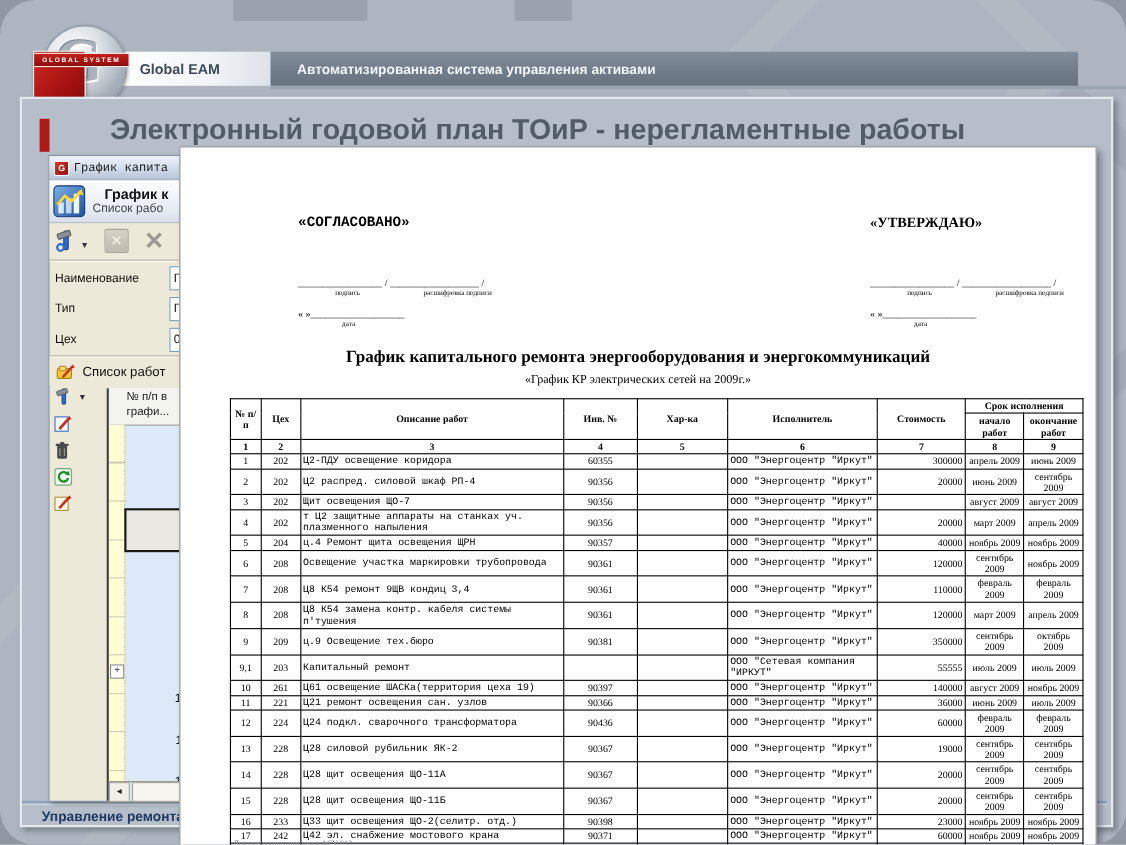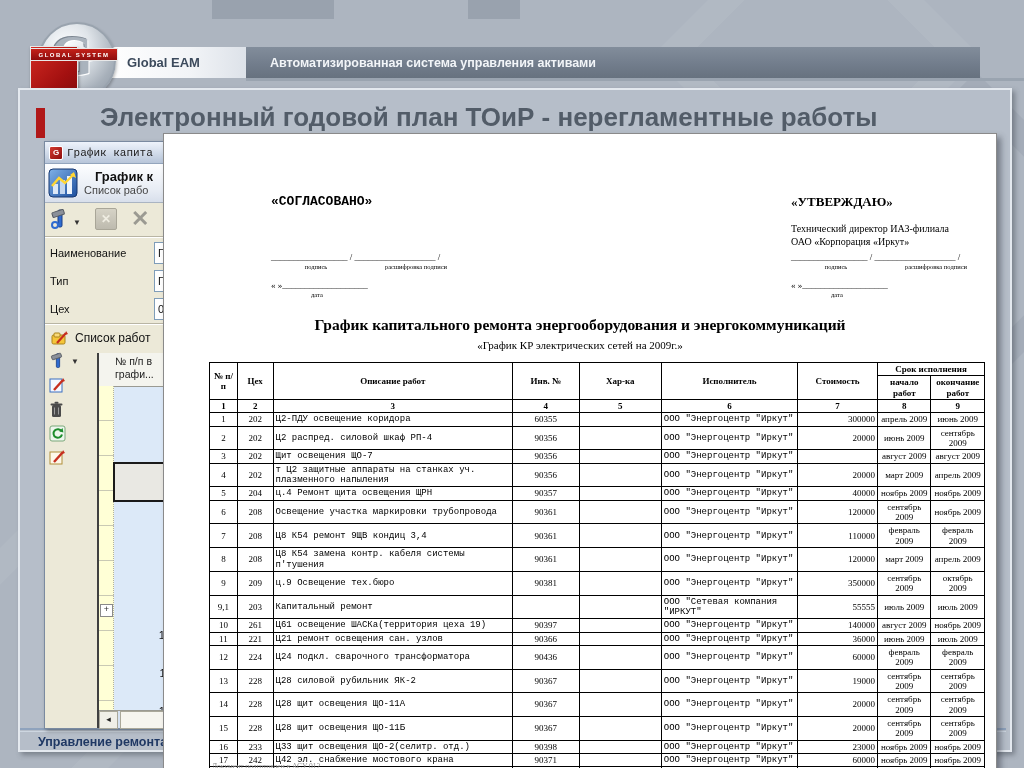--- a/index.html
+++ b/index.html
@@ -1,17 +1,17 @@
 <!DOCTYPE html>
 <html><head>
 <meta charset="utf-8">
 <style>
   html,body{margin:0;padding:0;}
   body{font-family:"Liberation Sans",sans-serif;background:#8f97a3;}
-  #slide{position:relative;width:1024px;height:768px;overflow:hidden;background:#adb5c0;}
+  #slide{position:relative;width:1024px;height:768px;overflow:hidden;background:#adb5c0;border-radius:32px;}
 
   
   .deco{position:absolute;}
   .deco-rect1{left:212px;top:0;width:122px;height:19px;background:#99a2ae;}
   .deco-rect2{left:468px;top:0;width:52px;height:19px;background:#99a2ae;}
   .chev{position:absolute;width:180px;height:180px;border:26px solid rgba(255,255,255,0.06);transform:rotate(45deg);}
   .chev2{border-color:rgba(90,100,115,0.10);}
 
   
   .brand-tab{position:absolute;left:105px;top:47px;width:141px;height:31px;
@@ -305,24 +305,20 @@
       <div class="grid-scroll">
         <div class="scroll-btn">◂</div>
         <div class="scroll-thumb"></div>
       </div>
     </div>
   </div>
 
   <div class="doc">
     <div class="agreed">«СОГЛАСОВАНО»</div>
     <div class="approved">«УТВЕРЖДАЮ»</div>
-    <div class="approver">
-      <div>Технический директор ИАЗ-филиала</div>
-      <div>ОАО «Корпорация «Иркут»</div>
-    </div>
 
     <div class="sigblock sig-left">
       <div class="sig-lines">_________________ / __________________ /</div>
       <div class="sig-labels">
         <span class="l1">подпись</span>
         <span class="l2">расшифровка подписи</span>
       </div>
       <div class="sig-date">«   »___________________</div>
       <div class="sig-date-label">дата</div>
     </div>

